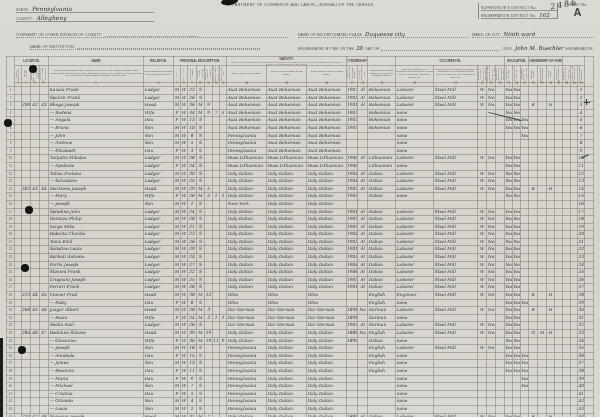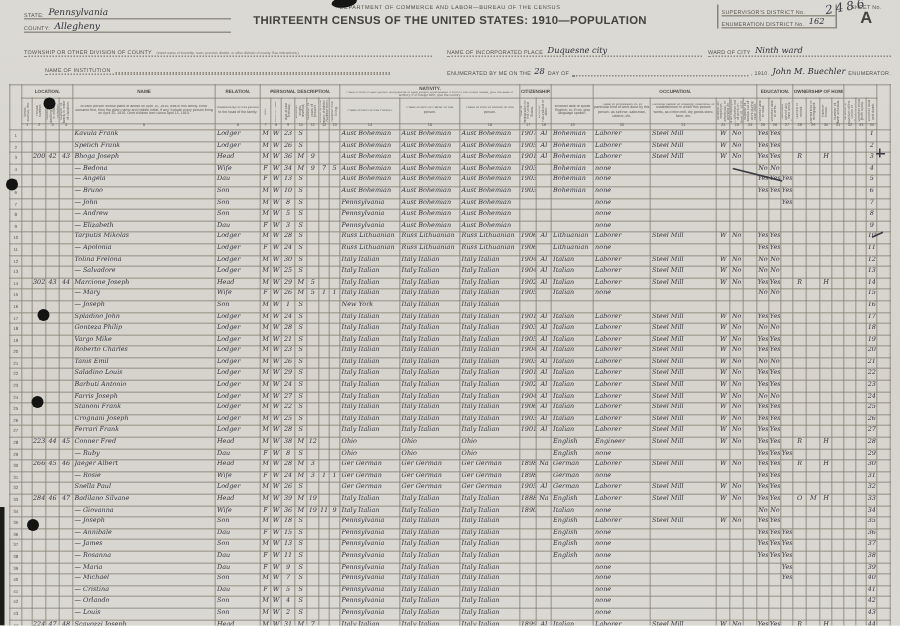--- a/index.html
+++ b/index.html
@@ -59,21 +59,20 @@
       <span class="ink hw">Pennsylvania</span>
     </div>
     <div class="fline">
       <span class="lbl">COUNTY:</span>
       <span class="ink hw">Allegheny</span>
     </div>
   </div>
 
   <div class="hdr-center">
     <div class="dept">DEPARTMENT OF COMMERCE AND LABOR—BUREAU OF THE CENSUS</div>
-    <div class="title">THIRTEENTH CENSUS OF THE UNITED STATES: 1910—POPULATION</div>
   </div>
 
   <div class="hdr-right">
     <div class="hr-l">
       <div class="fline">
         <span class="lbl">SUPERVISOR'S DISTRICT No.</span>
         <span class="ink hw2"></span>
       </div>
       <div class="fline">
         <span class="lbl">ENUMERATION DISTRICT No.</span>

